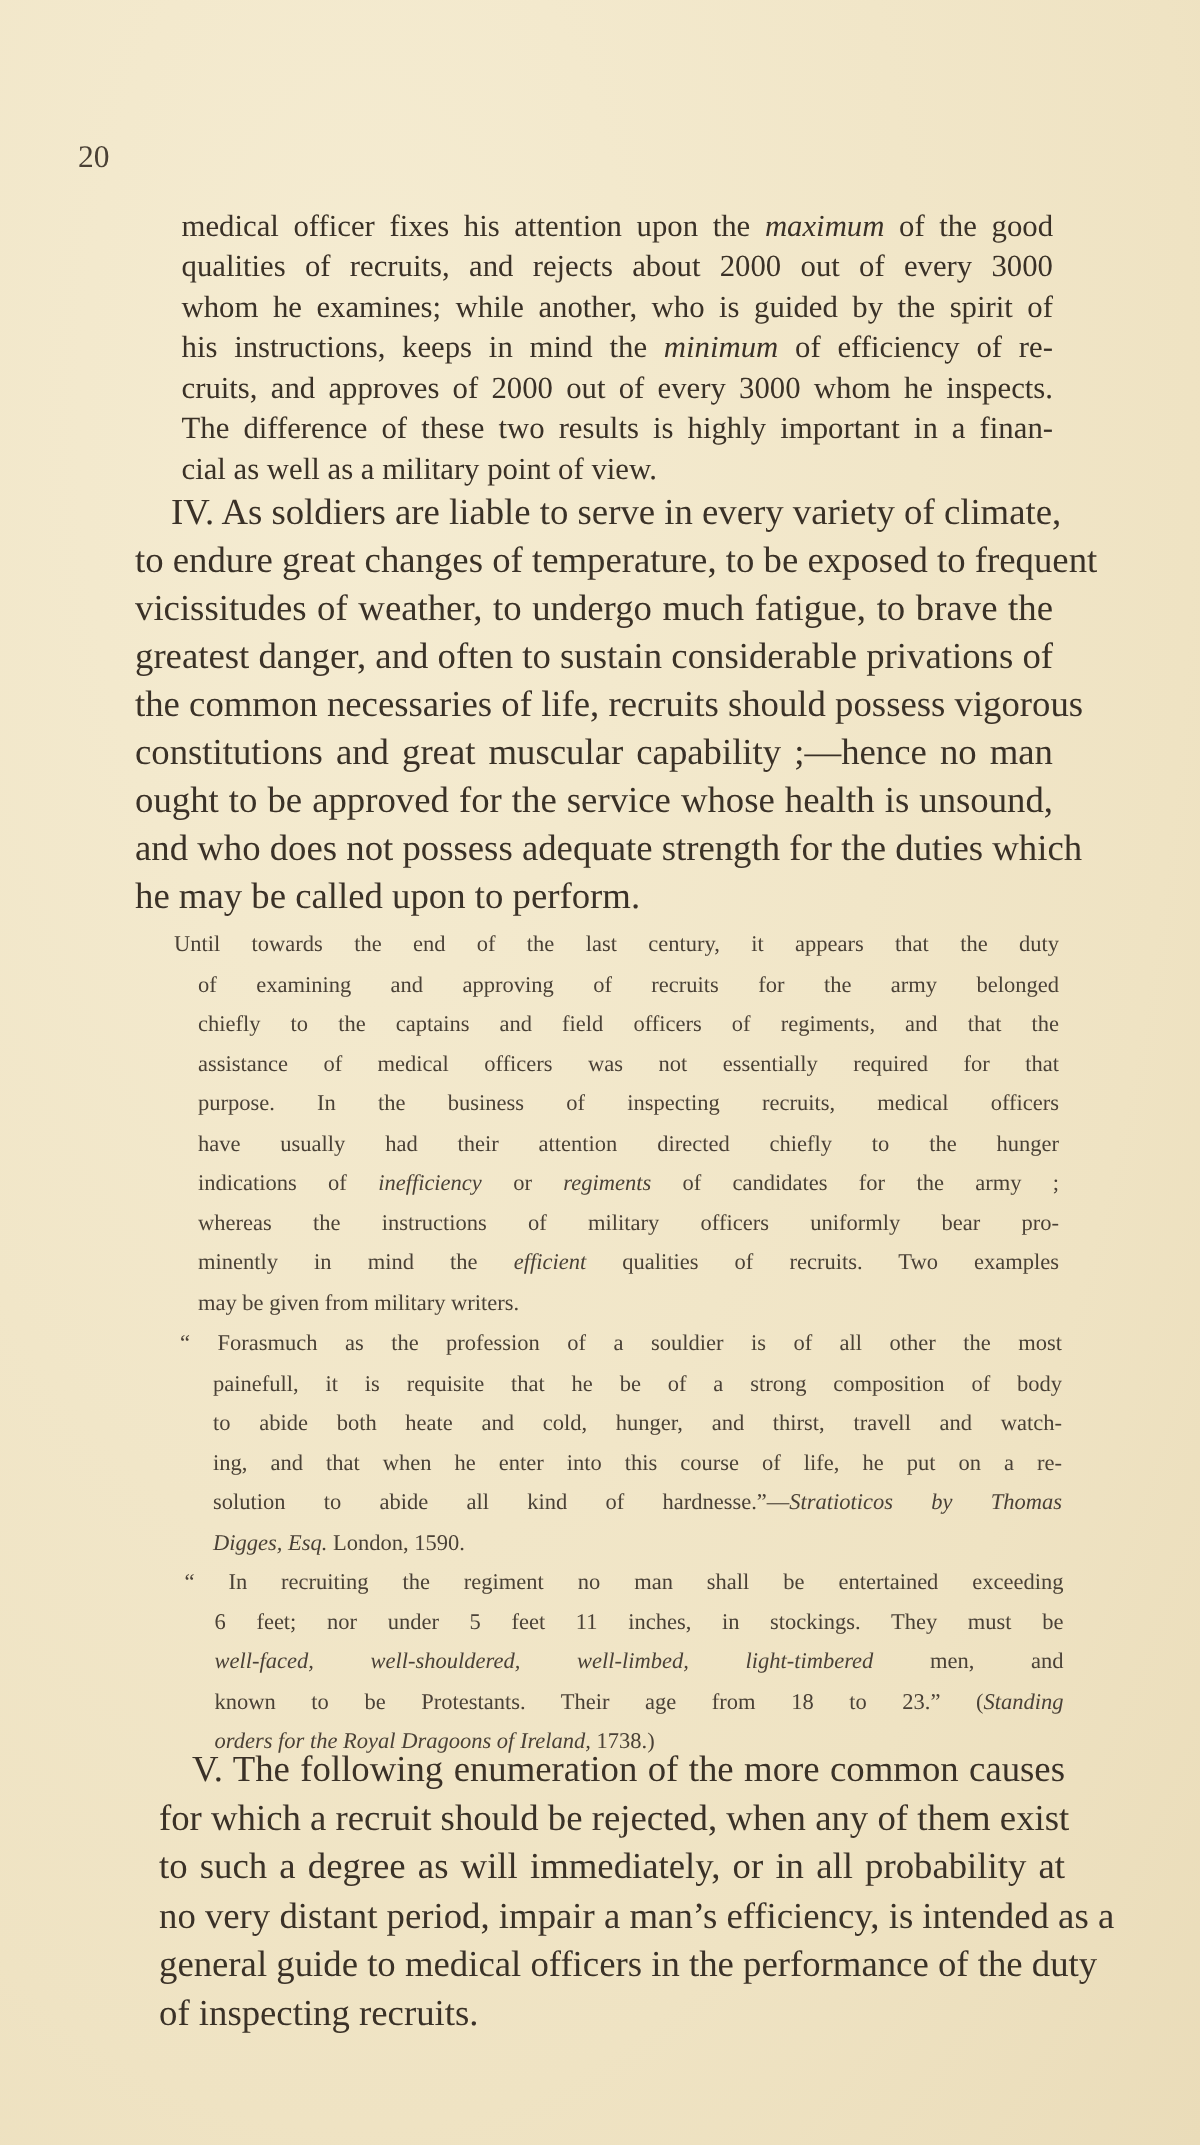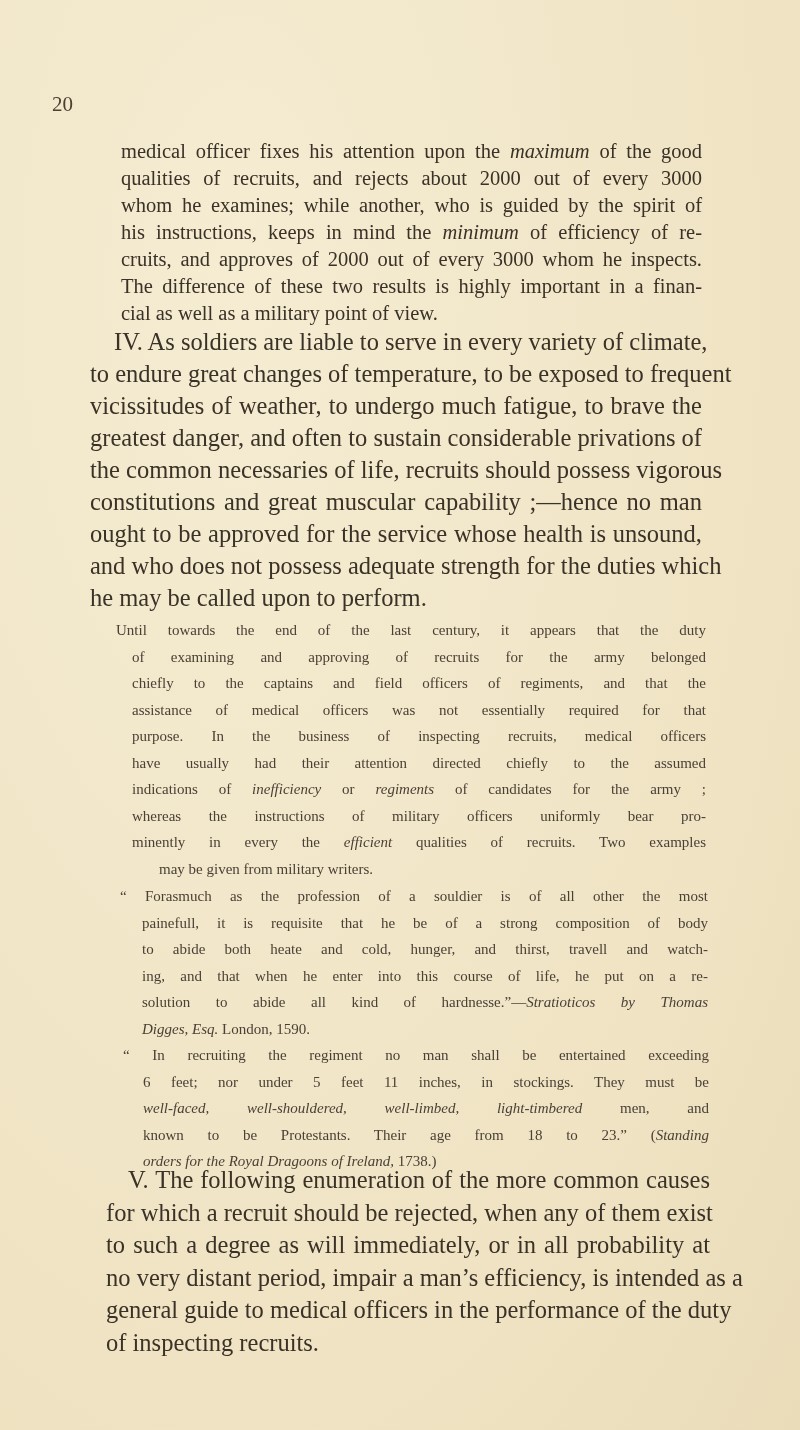--- a/index.html
+++ b/index.html
@@ -60,25 +60,25 @@
     <div class="line l-large just" style="top: 552px; left: 90px; width: 612px;"><span>and who does not possess adequate strength for the duties which</span></div>
     <div class="line l-large" style="top: 584px; left: 90px;"><span>he may be called upon to perform.</span></div>
   </div>
 
 <div class="block" id="note">
     <div class="line l-small just" style="top: 622px; left: 116px; width: 590px;"><span>Until towards the end of the last century, it appears that the duty</span></div>
     <div class="line l-small just" style="top: 648.5px; left: 132px; width: 574px;"><span>of examining and approving of recruits for the army belonged</span></div>
     <div class="line l-small just" style="top: 675px; left: 132px; width: 574px;"><span>chiefly to the captains and field officers of regiments, and that the</span></div>
     <div class="line l-small just" style="top: 701.5px; left: 132px; width: 574px;"><span>assistance of medical officers was not essentially required for that</span></div>
     <div class="line l-small just" style="top: 728px; left: 132px; width: 574px;"><span>purpose.  In the business of inspecting recruits, medical officers</span></div>
-    <div class="line l-small just" style="top: 754.5px; left: 132px; width: 574px;"><span>have usually had their attention directed chiefly to the assumed</span></div>
+    <div class="line l-small just" style="top: 754.5px; left: 132px; width: 574px;"><span>have usually had their attention directed chiefly to the hunger</span></div>
     <div class="line l-small just" style="top: 781px; left: 132px; width: 574px;"><span>indications of </span><i>inefficiency</i><span> or </span><i>regiments</i><span> of candidates for the army ;</span></div>
     <div class="line l-small just" style="top: 807.5px; left: 132px; width: 574px;"><span>whereas the instructions of military officers uniformly bear pro-</span></div>
-    <div class="line l-small just" style="top: 834px; left: 132px; width: 574px;"><span>minently in every the </span><i>efficient</i><span> qualities of recruits.  Two examples</span></div>
-    <div class="line l-small" style="top: 860.5px; left: 132px; margin-left: 27px;"><span>may be given from military writers.</span></div>
+    <div class="line l-small just" style="top: 834px; left: 132px; width: 574px;"><span>minently in mind the </span><i>efficient</i><span> qualities of recruits.  Two examples</span></div>
+    <div class="line l-small" style="top: 860.5px; left: 132px;"><span>may be given from military writers.</span></div>
   </div>
 
 <div class="block" id="q1">
     <div class="line l-small just" style="top: 888px; left: 120px; width: 588px;"><span>“ Forasmuch as the profession of a souldier is of all other the most</span></div>
     <div class="line l-small just" style="top: 914.5px; left: 142px; width: 566px;"><span>painefull, it is requisite that he be of a strong composition of body</span></div>
     <div class="line l-small just" style="top: 941px; left: 142px; width: 566px;"><span>to abide both heate and cold, hunger, and thirst, travell and watch-</span></div>
     <div class="line l-small just" style="top: 967.5px; left: 142px; width: 566px;"><span>ing, and that when he enter into this course of life, he put on a re-</span></div>
     <div class="line l-small just" style="top: 994px; left: 142px; width: 566px;"><span>solution to abide all kind of hardnesse.”—</span><i>Stratioticos by Thomas</i></div>
     <div class="line l-small" style="top: 1020.5px; left: 142px;"><i>Digges, Esq.</i><span> London, 1590.</span></div>
   </div>

